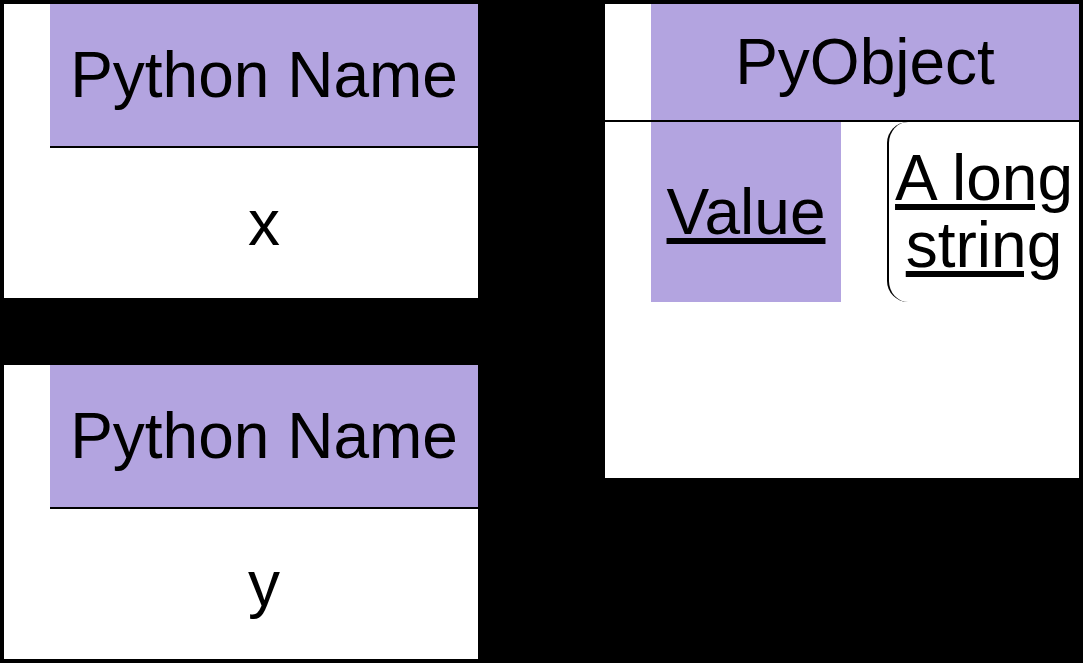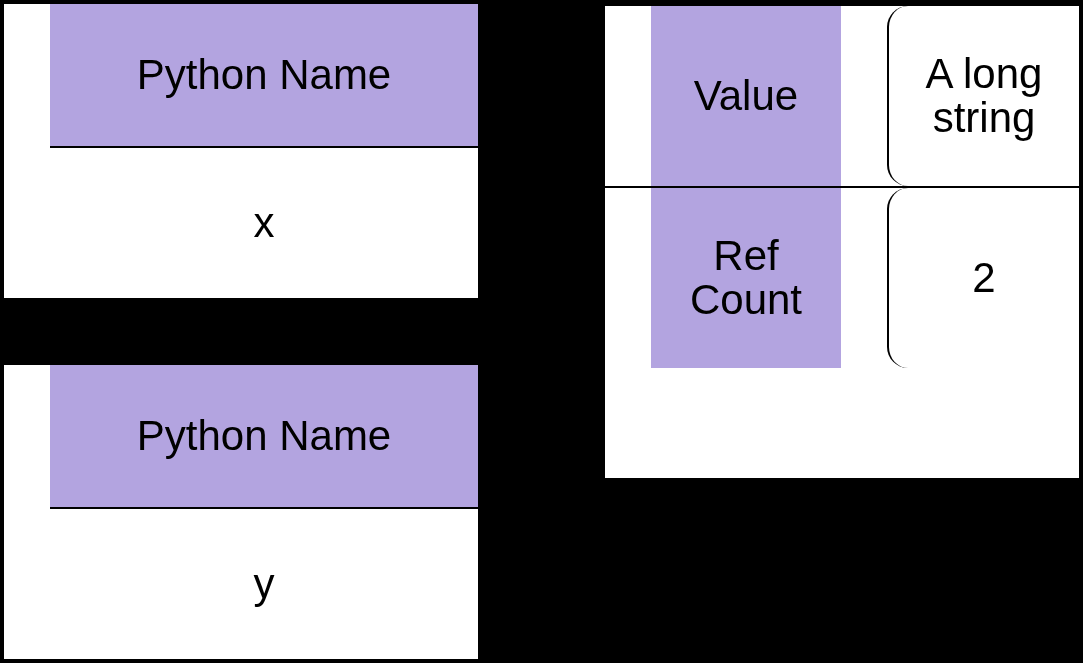--- a/index.html
+++ b/index.html
@@ -24,21 +24,21 @@
     border: 2px solid #000000;
     background: #ffffff;
   }
   .cell {
     box-sizing: border-box;
     display: flex;
     align-items: center;
     justify-content: center;
     text-align: center;
     line-height: 1.04;
-    font-size: 42px;
+    font-size: 64px;
     font-weight: 400;
     color: #000000;
     overflow: hidden;
     white-space: pre-line;
     margin-left: 46px;
   }
   .cell.header {
     background: #b3a4e0;
   }
   .cell.body {
@@ -67,20 +67,21 @@
     top: 2px;
     width: 478px;
     height: 478px;
   }
   #pyobject-box .title-row {
     height: 116px;
   }
   #pyobject-box .data-row {
     display: flex;
     height: 180px;
+    text-decoration: underline;
   }
   #pyobject-box .key-cell {
     width: 236px;
     height: 100%;
   }
   #pyobject-box .val-cell {
     width: 238px;
     height: 100%;
   }
 </style>
@@ -92,26 +93,22 @@
   <div class="cell body hrule">x</div>
 </div>
 
 <div class="node name-box" id="name-box-y">
   <div class="cell header">Python Name</div>
   <div class="cell body hrule">y</div>
 </div>
 
 <div class="node" id="pyobject-box">
 
+  <div class="cell header title-row">PyObject</div>
 
   <div class="data-row hrule">
     <div class="cell header key-cell">Value</div>
     <div class="cell body val-cell vrule">A long
 string</div>
   </div>
 
-  <div class="data-row hrule">
-    <div class="cell header key-cell">Ref
-Count</div>
-    <div class="cell body val-cell vrule">2</div>
-  </div>
 
 </div>
 
 </body></html>

